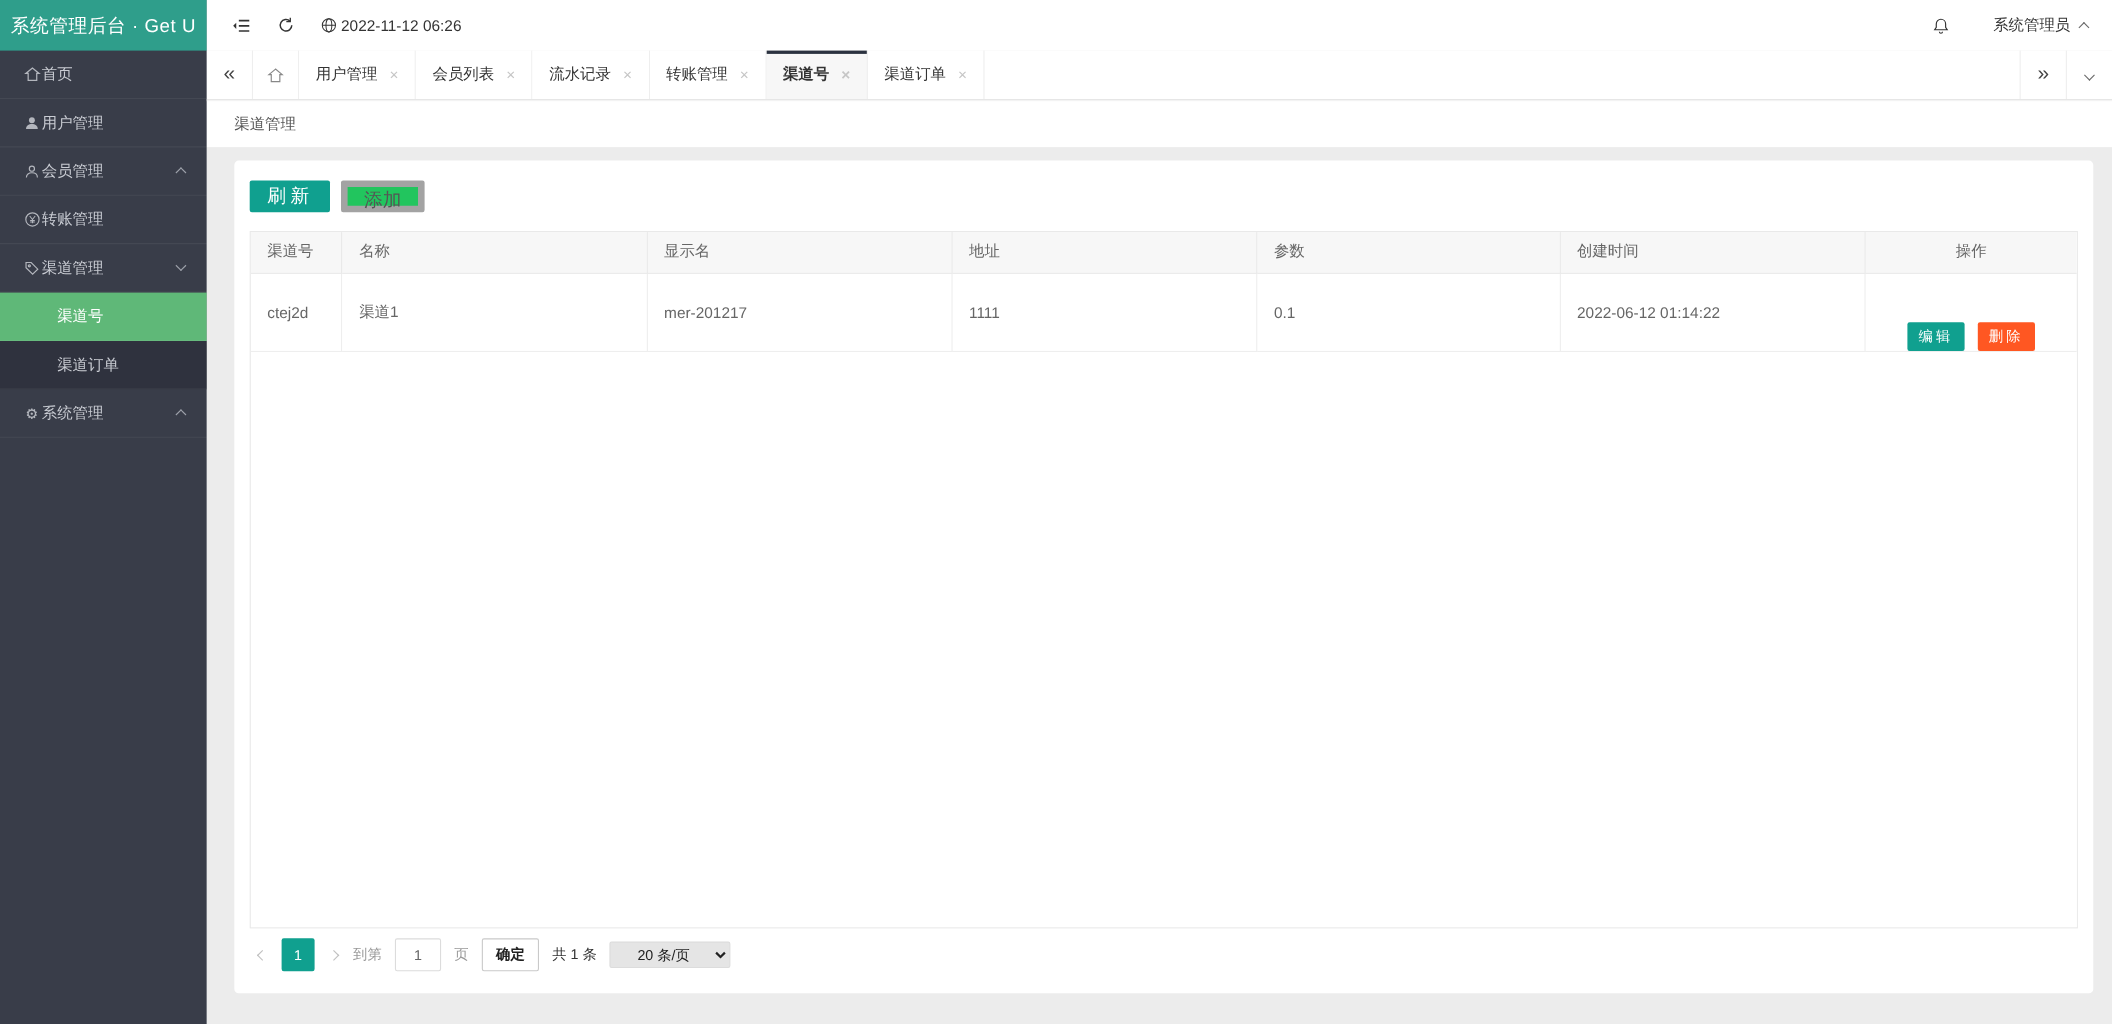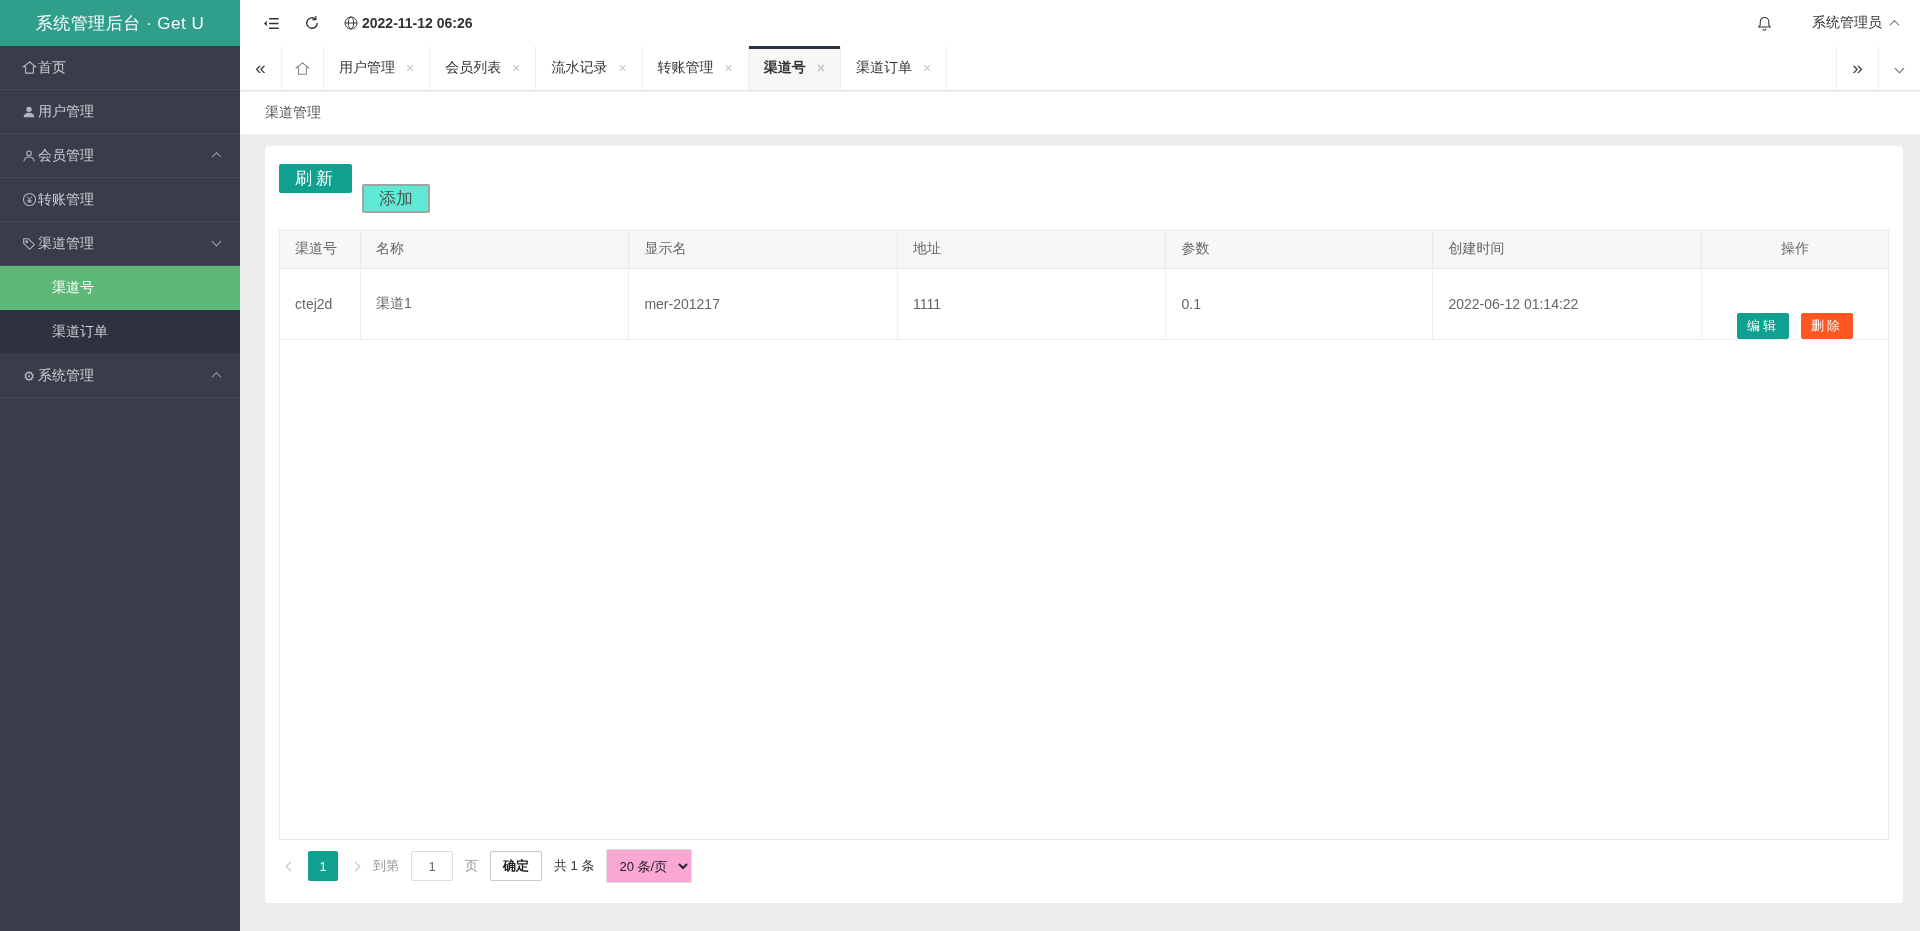--- a/index.html
+++ b/index.html
@@ -1,34 +1,34 @@
 <!DOCTYPE html>
 <html><head>
 <meta charset="utf-8">
 <style>
   * { margin:0; padding:0; box-sizing:border-box; }
   html,body { width:1920px; height:931px; overflow:hidden; }
   body { font-family:"Liberation Sans","DejaVu Sans",sans-serif; font-size:14px; color:#333; background:#ececec; display:flex; }
 
   
-  .sidebar { width:240px; background:#393D49; color:#c9ccd3; flex-shrink:0; display:flex; flex-direction:column; }
+  .sidebar { width:188px; background:#393D49; color:#c9ccd3; flex-shrink:0; display:flex; flex-direction:column; }
   .logo { height:46px; background:#2F9E8B; color:#fff; font-size:17px; display:flex; align-items:center; justify-content:center; letter-spacing:.5px; flex-shrink:0; }
   .nav { flex:1; }
   .nav-item { height:44px; display:flex; align-items:center; padding:0 20px; gap:0; font-size:14px; border-bottom:1px solid rgba(255,255,255,.06); position:relative; cursor:pointer;font-family:Liberation Mono, monospace; }
   .nico { width:18px; display:flex; justify-content:center; align-items:center; color:#b3b6bd; flex-shrink:0; }
   .nav-chev { position:absolute; right:20px; color:#9ea2ab; }
   .sub-item { height:44px; display:flex; align-items:center; padding:0 20px 0 52px; background:#2F323E; border-bottom:1px solid rgba(255,255,255,.05); cursor:pointer; color:#c9ccd3; }
   .sub-item.active { background:#5FB878; color:#fff; }
 
   
   .main { flex:1; display:flex; flex-direction:column; min-width:0; }
 
   
   .topbar { height:46px; background:#fff; display:flex; align-items:center; padding:0 22px; flex-shrink:0; }
-  .topbar-left { display:flex; align-items:center; gap:22px;font-weight:bold; }
+  .topbar-left { display:flex; align-items:center; gap:22px; }
   .tb-icon { color:#333; display:flex; align-items:center; cursor:pointer; }
   .tb-time { display:flex; align-items:center; gap:3px; color:#333; font-size:14px; }
   .topbar-right { margin-left:auto; display:flex; align-items:center; gap:39px; }
   .tb-user { display:flex; align-items:center; gap:9px; cursor:pointer; font-size:14px; }
 
   
   .chev { display:inline-block; width:7px; height:7px; border-right:1.4px solid currentColor; border-bottom:1.4px solid currentColor; }
   .chev.up { transform:rotate(-135deg) translate(-1px,-1px); }
   .chev.down { transform:rotate(45deg); margin-top:-4px; }
   .chev.left { transform:rotate(135deg); }
@@ -48,42 +48,42 @@
   
   .crumb { height:43px; background:#fff; border-top:1px solid #f2f2f2; display:flex; align-items:center; padding:0 25px; font-size:14px; color:#555; flex-shrink:0; }
 
   
   .page { flex:1; background:#ececec; padding:12px 17px 28px 25px; min-height:0; }
   .card { background:#fff; height:100%; border-radius:4px; padding:18px 14px 20px; display:flex; flex-direction:column; }
 
   .toolbar { display:flex; gap:10px; flex-shrink:0; }
   .btn { height:29px; border-radius:2px; font-size:17px; padding:0 15px; border:none; cursor:pointer; }
   .btn-refresh { background:#10A08F; color:#fff; letter-spacing:4px; padding-left:16px; }
-  .btn-add { background:#5eead4; border:2px solid #a3a3a3; color:#555;margin-top:20px; }
+  .btn-add { background:#22c55e; border:6px solid #a3a3a3; color:#555; }
 
   .tablebox { flex:1; border:1px solid #e9e9e9; margin-top:17px; display:flex; flex-direction:column; min-height:0; overflow:hidden; }
   table { width:100%; border-collapse:collapse; font-size:14px; color:#666; table-layout:fixed; }
   thead th { background:#f7f7f7; font-weight:normal; text-align:left; height:37px; padding:0 15px; border-bottom:1px solid #e9e9e9; border-right:1px solid #e9e9e9; color:#666; }
   thead th:last-child { border-right:none; text-align:center; }
   tbody td { height:43px; padding:0 15px; border-bottom:1px solid #eee; border-right:1px solid #eee; color:#666; }
   tbody td:last-child { border-right:none; text-align:center; }
   .btn-sm { height:26px; padding:0 10px; font-size:13px; border-radius:2px; color:#fff; letter-spacing:3px; border:none; cursor:pointer;margin-top:44px; }
   .btn-edit { background:#10A08F; }
   .btn-del { background:#FF5722; margin-left:8px; }
   .table-empty { flex:1; background:#fff; }
 
   
   .pager { display:flex; align-items:center; margin-top:9px; gap:12px; font-size:13px; color:#666; flex-shrink:0; padding-left:6px; }
   .pg-arrow { color:#c0c0c0; display:flex; align-items:center; cursor:pointer; padding:0 2px; }
   .pg-cur { width:30px; height:30px; background:#10A08F; color:#fff; display:flex; align-items:center; justify-content:center; border-radius:2px; font-size:13px; cursor:pointer; }
   .pg-gray { color:#999; }
   .pg-input { width:42px; height:30px; border:1px solid #dcdcdc; text-align:center; color:#666; border-radius:2px; font-size:13px; font-family:inherit; }
   .pg-btn { height:30px; padding:0 12px; background:#fff; border:1px solid #c9c9c9; border-radius:2px; font-size:13px; color:#222; font-weight:bold; cursor:pointer; }
   .pg-total { color:#333; }
-  .pg-select { height:34px; border:1px solid #dcdcdc; border-radius:2px; color:#222; font-size:13px; padding:0 8px; background:#f9a8d4; font-family:inherit; cursor:pointer; }
+  .pg-select { height:24px; border:1px solid #dcdcdc; border-radius:2px; color:#222; font-size:13px; padding:0 20px; background:#e5e5e5; font-family:inherit; cursor:pointer; }
 
   svg { display:block; }
 </style>
 </head>
 <body>
 
 <aside class="sidebar">
   <div class="logo">系统管理后台 · Get U</div>
   <nav class="nav">
 

